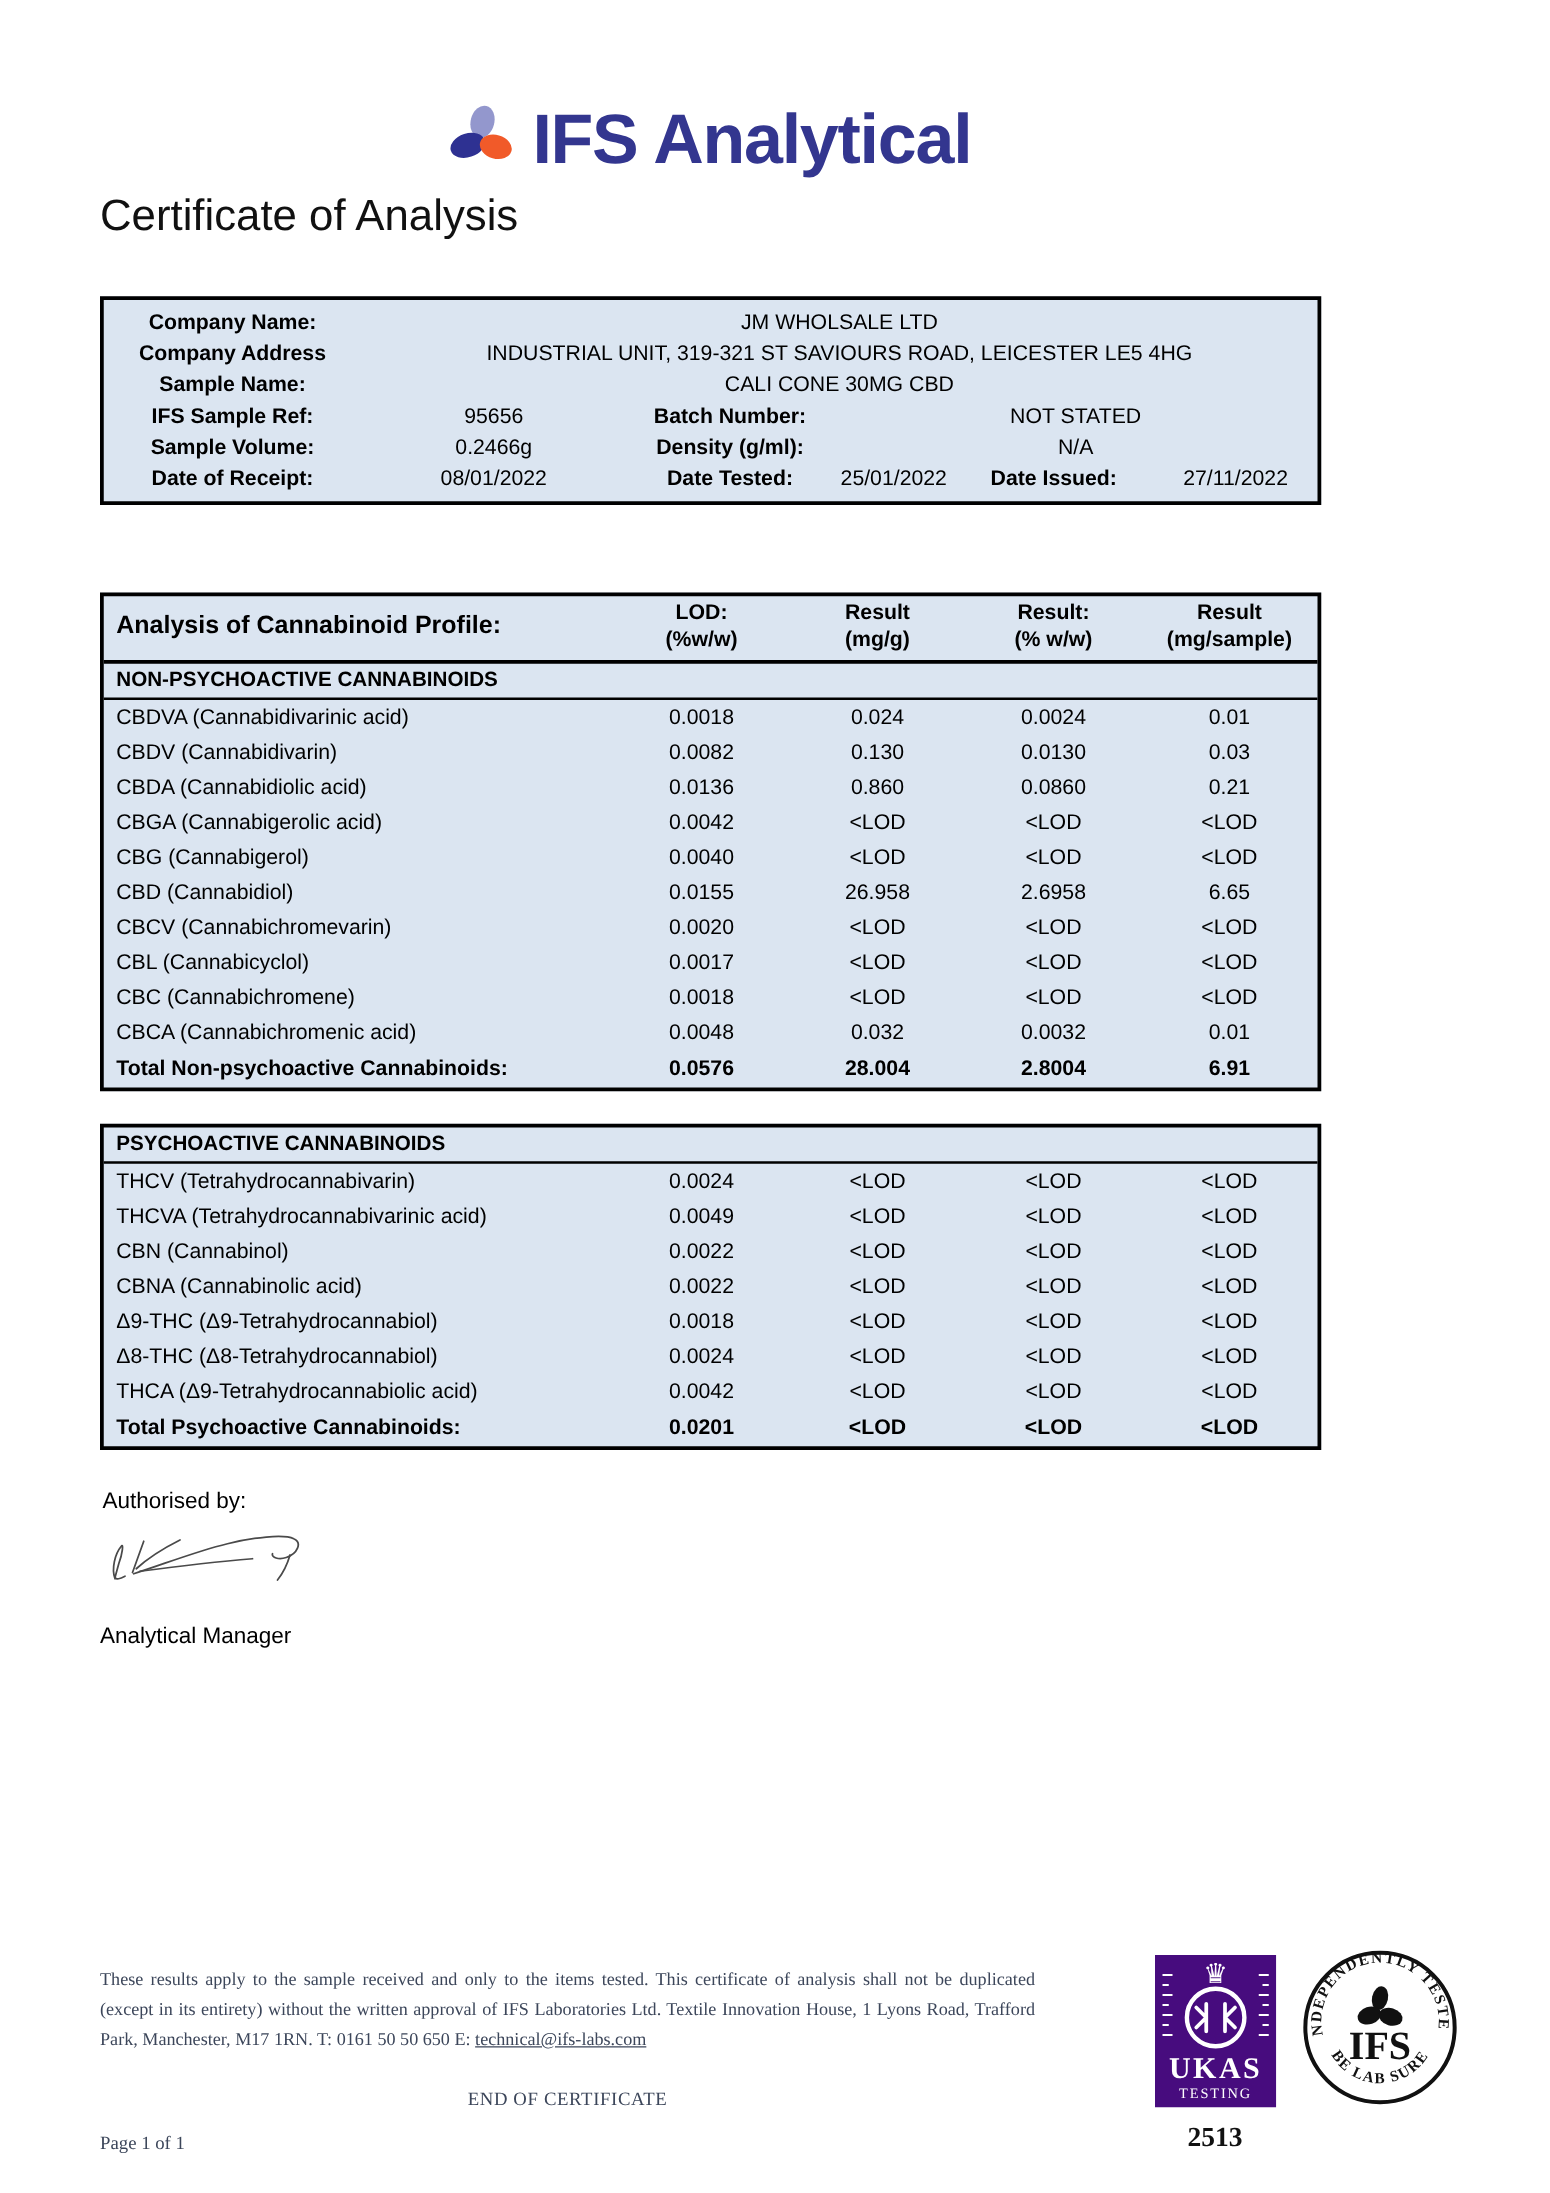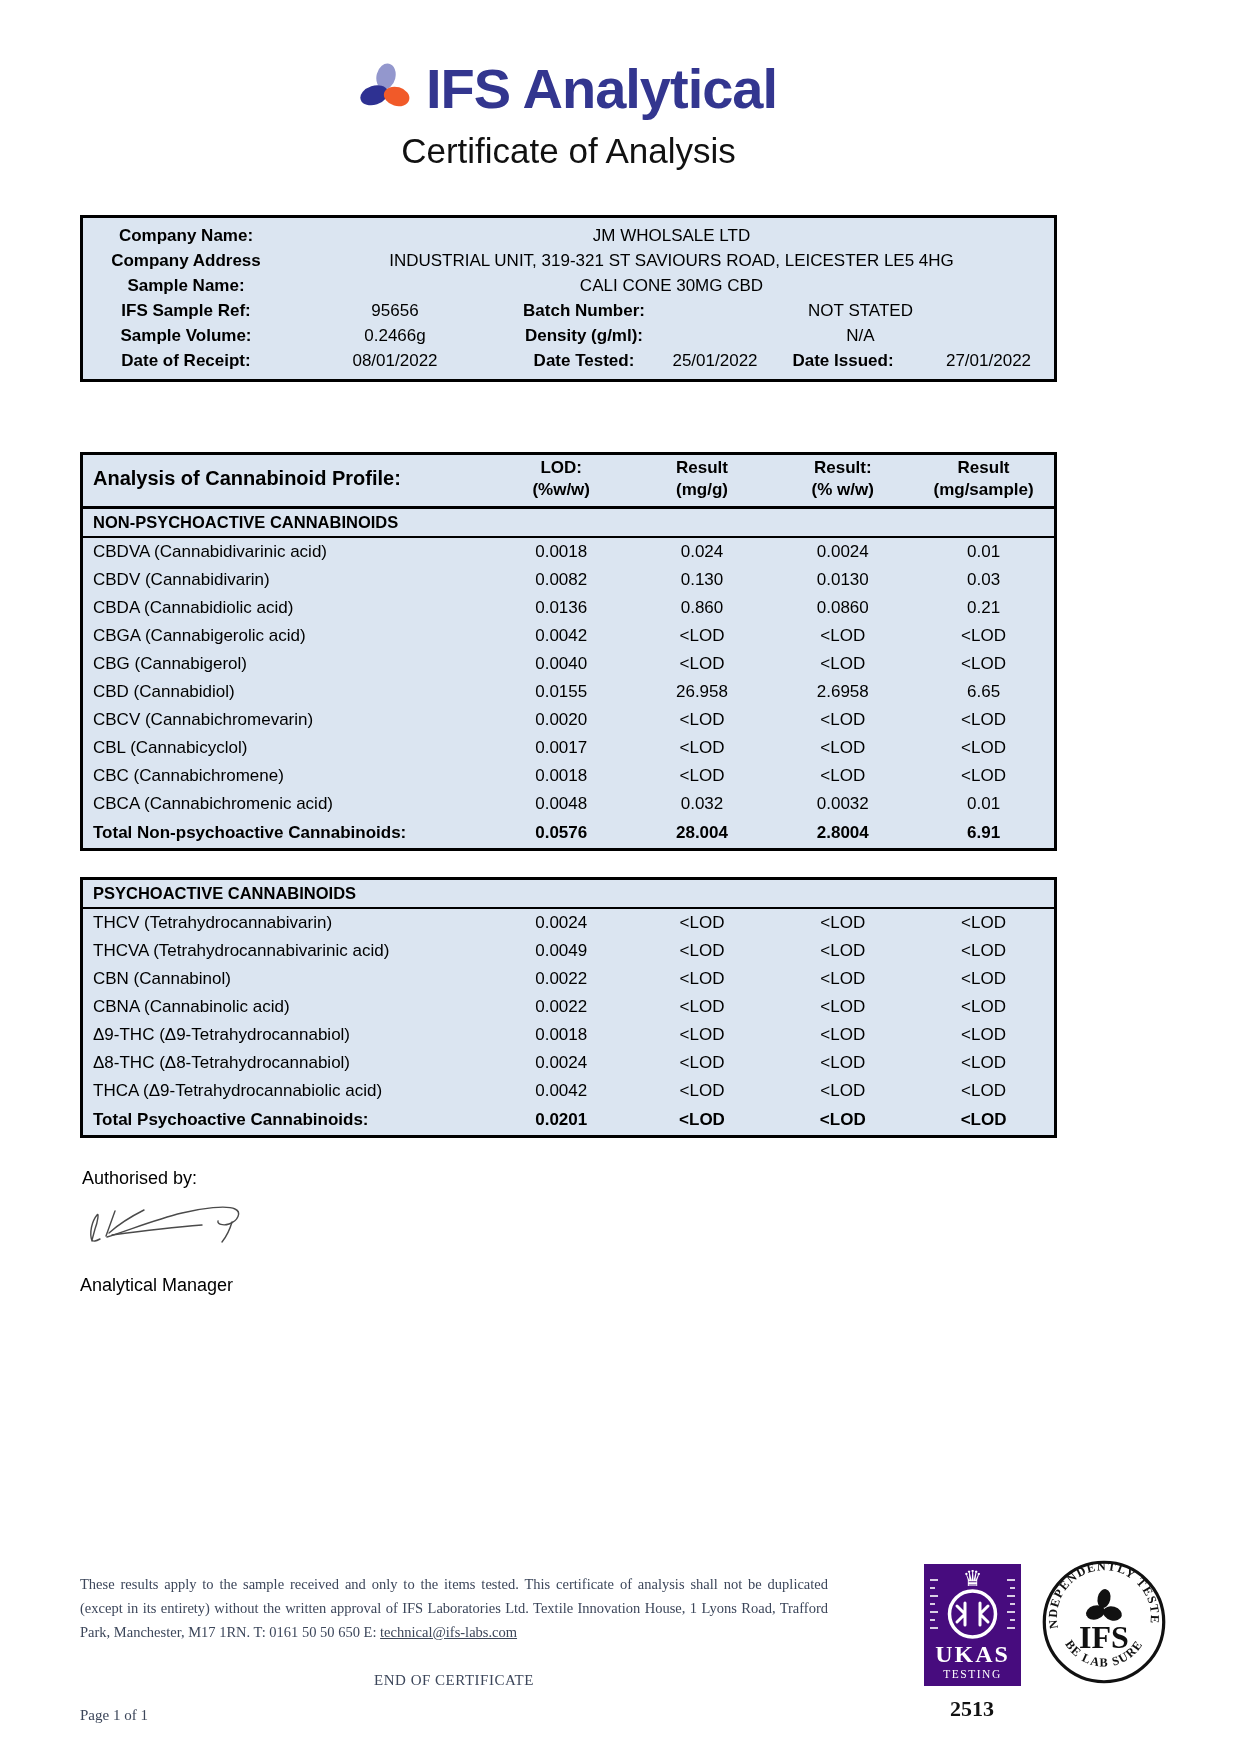--- a/index.html
+++ b/index.html
@@ -8,30 +8,30 @@
     width:1240px; height:1754px;
     font-family:"Liberation Sans", sans-serif;
     color:#000;
     position:relative;
   }
   .sheet { width:1240px; height:1754px; position:relative; overflow:hidden; }
   .content { width:977px; margin-left:80px; }
 
   
   .brand-row {
-    padding-top:56px;
+    padding-top:78px;
     display:flex; align-items:center; justify-content:center; gap:14px;
     width:977px; margin-left:80px;
   }
   .brand-text {
     font-size:56px; font-weight:bold; color:#33368f; letter-spacing:-1px;
   }
   .doc-title {
     width:977px; margin-left:80px; margin-top:10px;
-    text-align:center; font-size:35px; color:#111; font-weight:400;
+    font-size:35px; color:#111; font-weight:400;
   }
 
   
   .box { background:#dbe5f1; border:3px solid #000; }
 
   
   .info-box { margin-top:44px; padding:5px 0 6px 0; }
   .info-grid {
     display:grid;
     grid-template-columns:196px 222px 156px 106px 150px 1fr;
@@ -123,21 +123,21 @@
         <div class="lab">Sample Volume:</div>
         <div>0.2466g</div>
         <div class="lab">Density (g/ml):</div>
         <div style="grid-column:4/7">N/A</div>
 
         <div class="lab">Date of Receipt:</div>
         <div>08/01/2022</div>
         <div class="lab">Date Tested:</div>
         <div>25/01/2022</div>
         <div class="lab">Date Issued:</div>
-        <div>27/01/2022</div>
+        <div>27/11/2022</div>
       </div>
     </div>
 
     <div class="box a-table">
       <div class="t-head">
         <div class="t-title">Analysis of Cannabinoid Profile:</div>
         <div class="th">
           <div>LOD:</div>
             <div>(%w/w)</div>
         </div>

